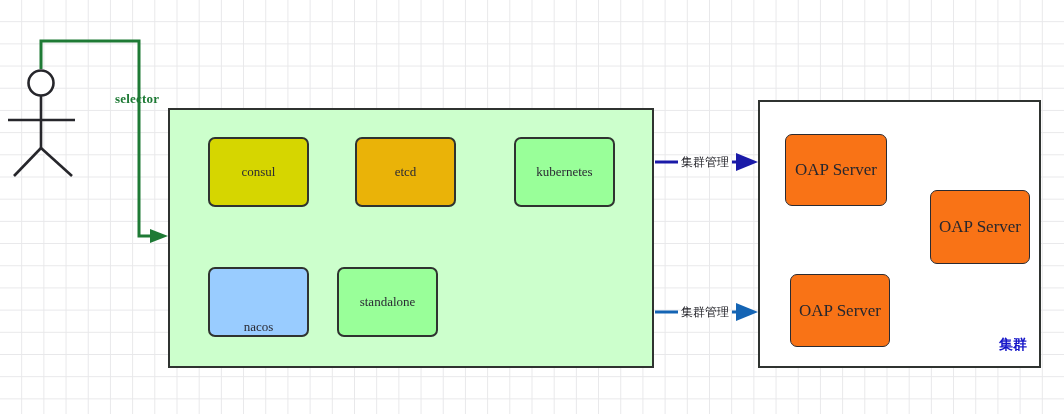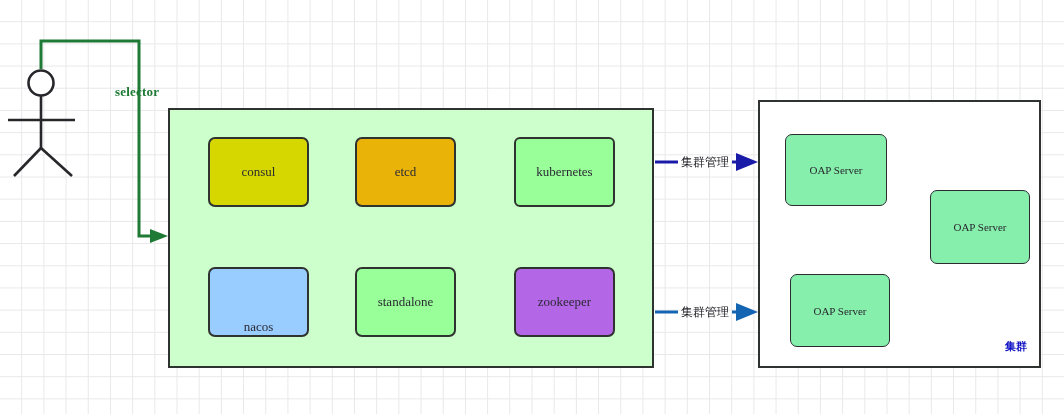--- a/index.html
+++ b/index.html
@@ -29,20 +29,21 @@
   }
   
   .actor-label {
     position: absolute;
     font-family: "Liberation Serif", "DejaVu Serif", serif;
     font-weight: bold;
     font-size: 13px;
     color: #1e7a35;
     letter-spacing: 0.2px;
     white-space: nowrap;
+    margin-top: 7px;
   }
   
   .registry-box {
     position: absolute;
     left: 168px;
     top: 108px;
     width: 486px;
     height: 260px;
     background: #ccffcc;
     border: 2px solid #2f3330;
@@ -79,35 +80,35 @@
     top: 100px;
     width: 283px;
     height: 268px;
     background: #ffffff;
     border: 2px solid #2f3330;
     box-sizing: border-box;
   }
   .oap-box {
     position: absolute;
     box-sizing: border-box;
-    background: #86efac;
+    background: #f97316;
     border: 1.6px solid #2b2b31;
     border-radius: 7px;
     display: flex;
     align-items: center;
     justify-content: center;
     font-family: "Liberation Serif", "DejaVu Serif", serif;
-    font-size: 11px;
+    font-size: 17px;
     color: #27272e;
   }
   .cluster-caption {
     position: absolute;
     font-family: "Liberation Sans", "DejaVu Sans", sans-serif;
     font-weight: bold;
-    font-size: 11px;
+    font-size: 14px;
     color: #1515c8;
     white-space: nowrap;
   }
 </style>
 </head>
 <body>
 
 <div id="canvas">
 
   <svg class="svg-layer" viewBox="0 0 1064 414" xmlns="http://www.w3.org/2000/svg">
@@ -140,31 +141,28 @@
 
   <div class="actor-label" style="left:115px; top:84px;">selector</div>
 
   <div class="registry-box">
     <div class="service-box" style="left:38px;  top:27px; background:#d6d600;">
       <span>consul</span>
     </div>
     <div class="service-box" style="left:185px; top:27px; background:#eab308;">
       <span>etcd</span>
     </div>
-    <div class="service-box" style="left:344px; top:27px; background:#99ff99;border-radius:6px;">
+    <div class="service-box" style="left:344px; top:27px; background:#99ff99;">
       <span>kubernetes</span>
     </div>
     <div class="service-box" style="left:38px;  top:157px; background:#99ccff;align-items:flex-end;">
       <span>nacos</span>
     </div>
-    <div class="service-box" style="left:185px; top:157px; background:#99ff99;">
+    <div class="service-box" style="left:167px; top:157px; background:#99ff99;">
       <span>standalone</span>
-    </div>
-    <div class="service-box" style="left:344px; top:157px; background:#b366e6;">
-      <span>zookeeper</span>
     </div>
   </div>
 
   <div class="arrow-label" style="left:681px; top:156px;">集群管理</div>
   <div class="arrow-label" style="left:681px; top:306px;">集群管理</div>
 
   <div class="cluster-panel">
     <div class="oap-box" style="left:25px;  top:32px;  width:102px; height:72px;">
       <span>OAP Server</span>
     </div>

